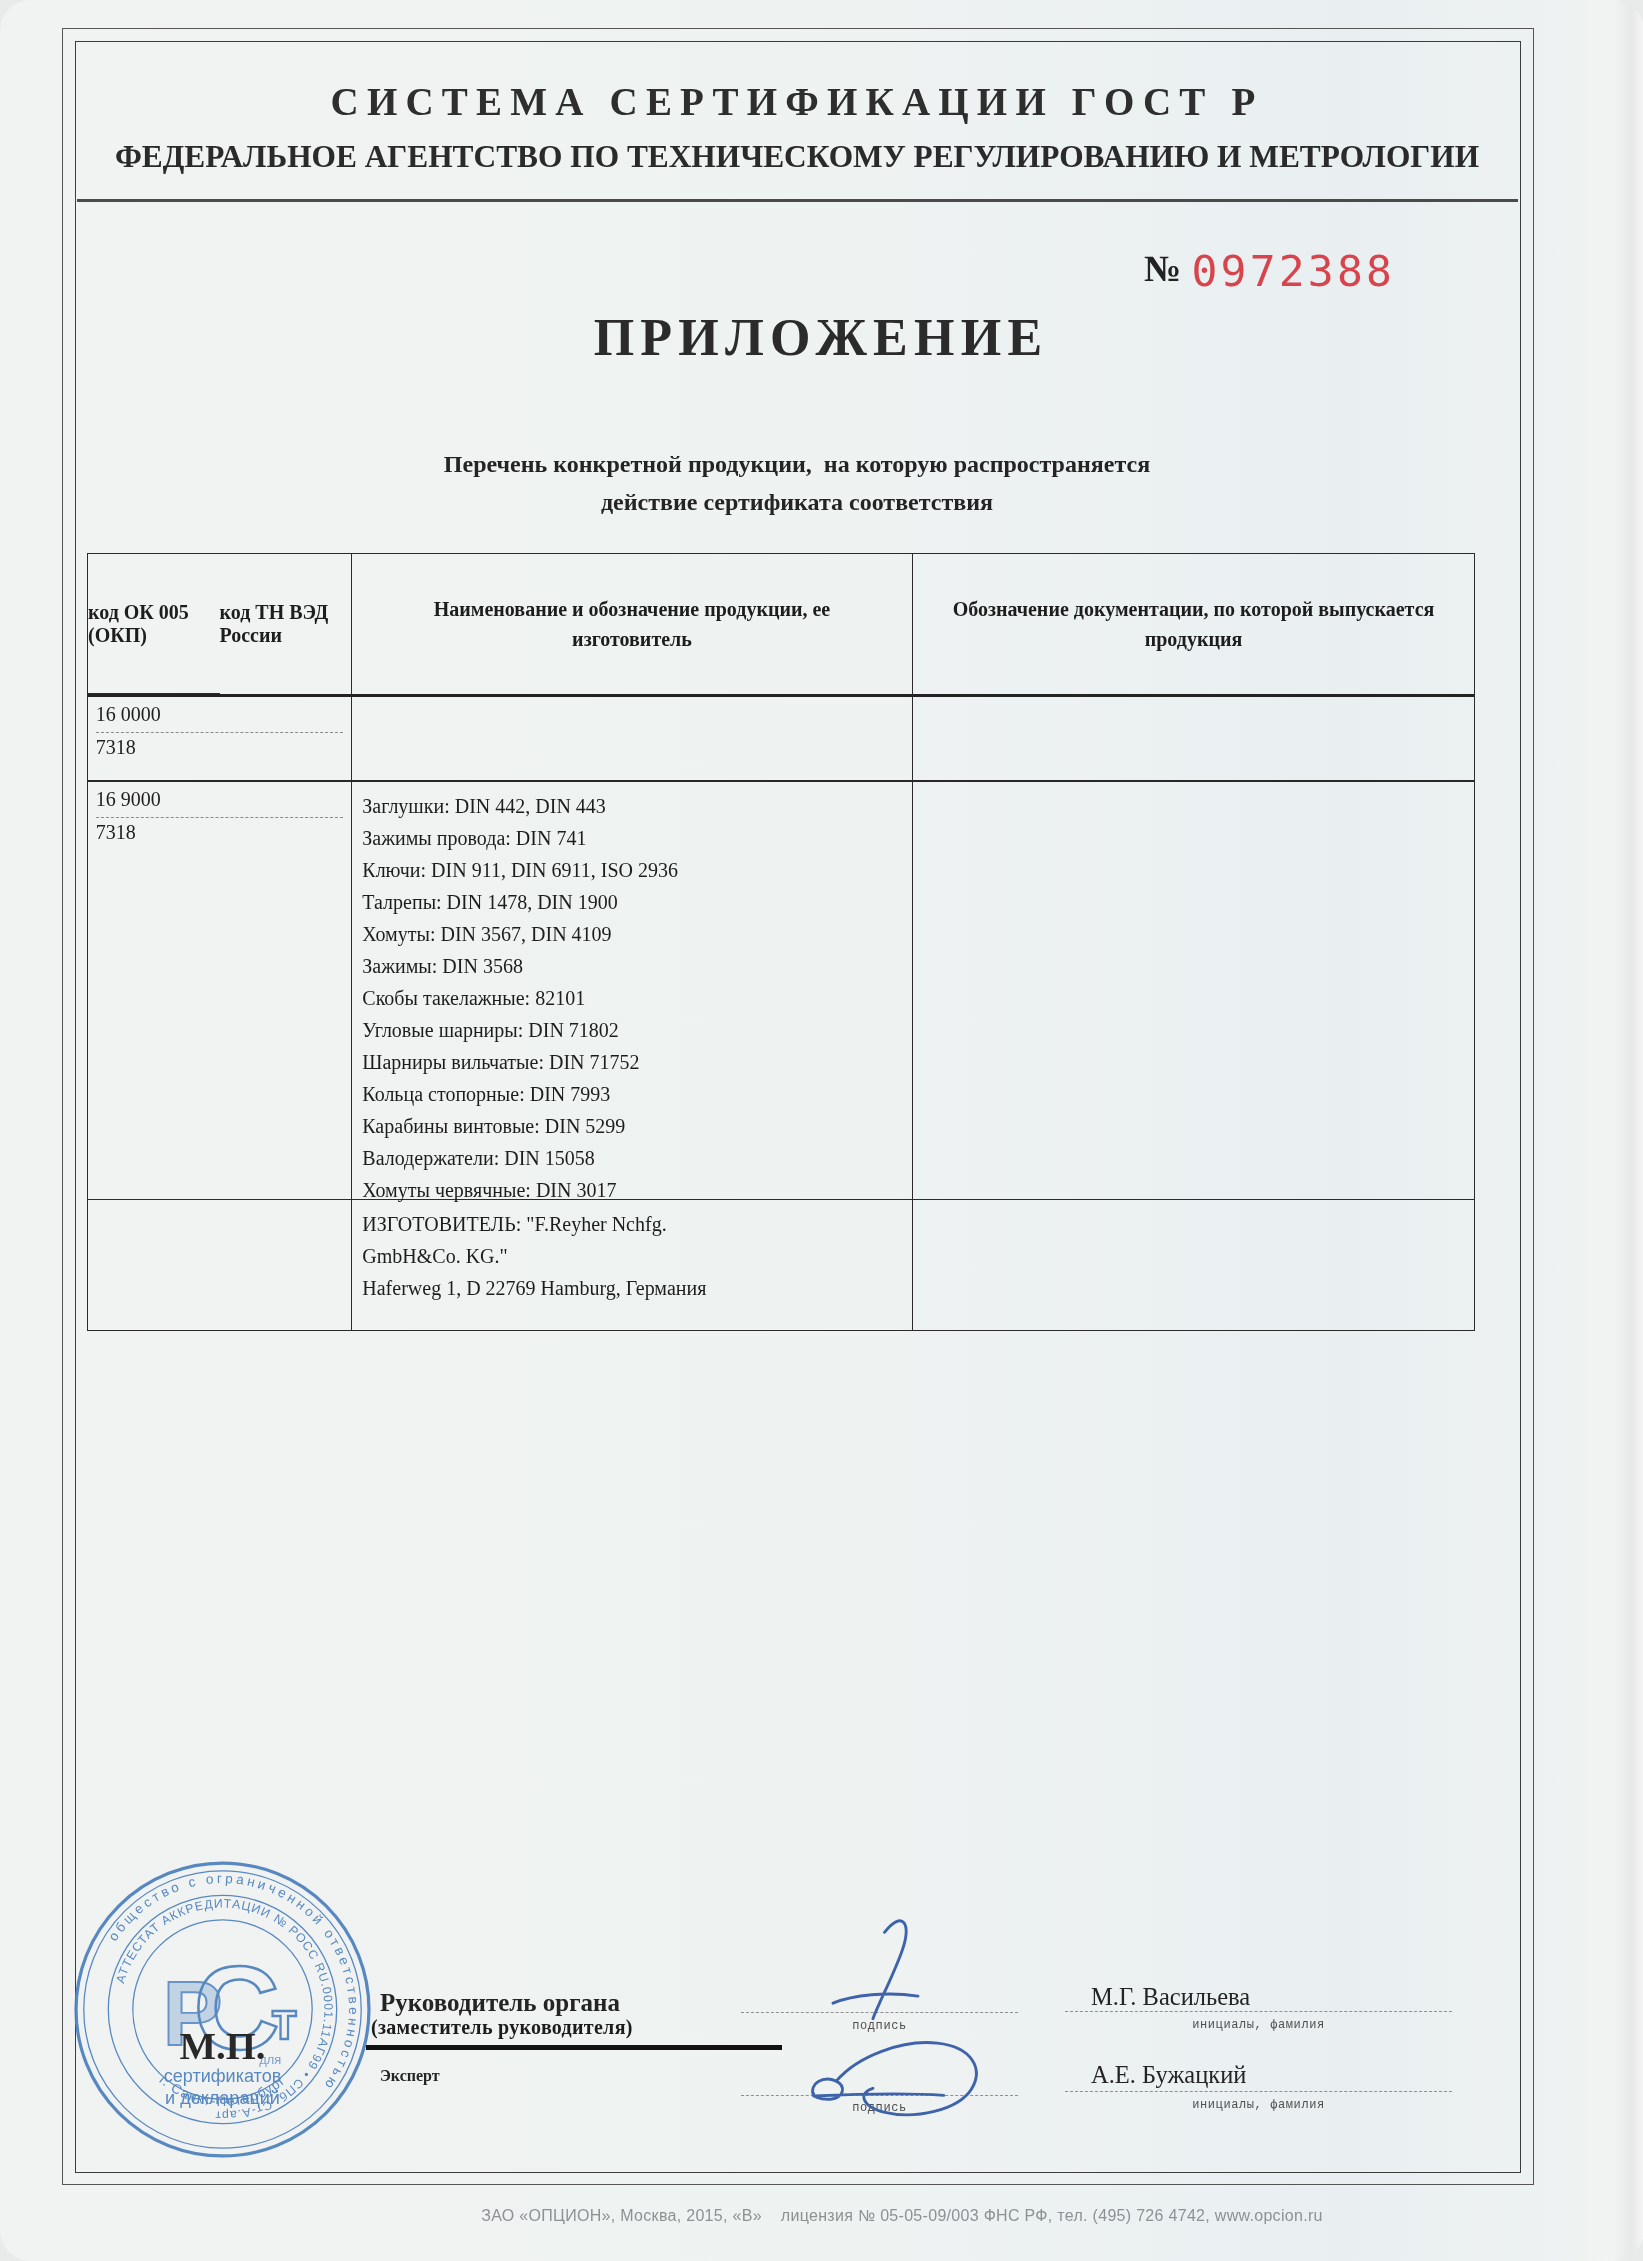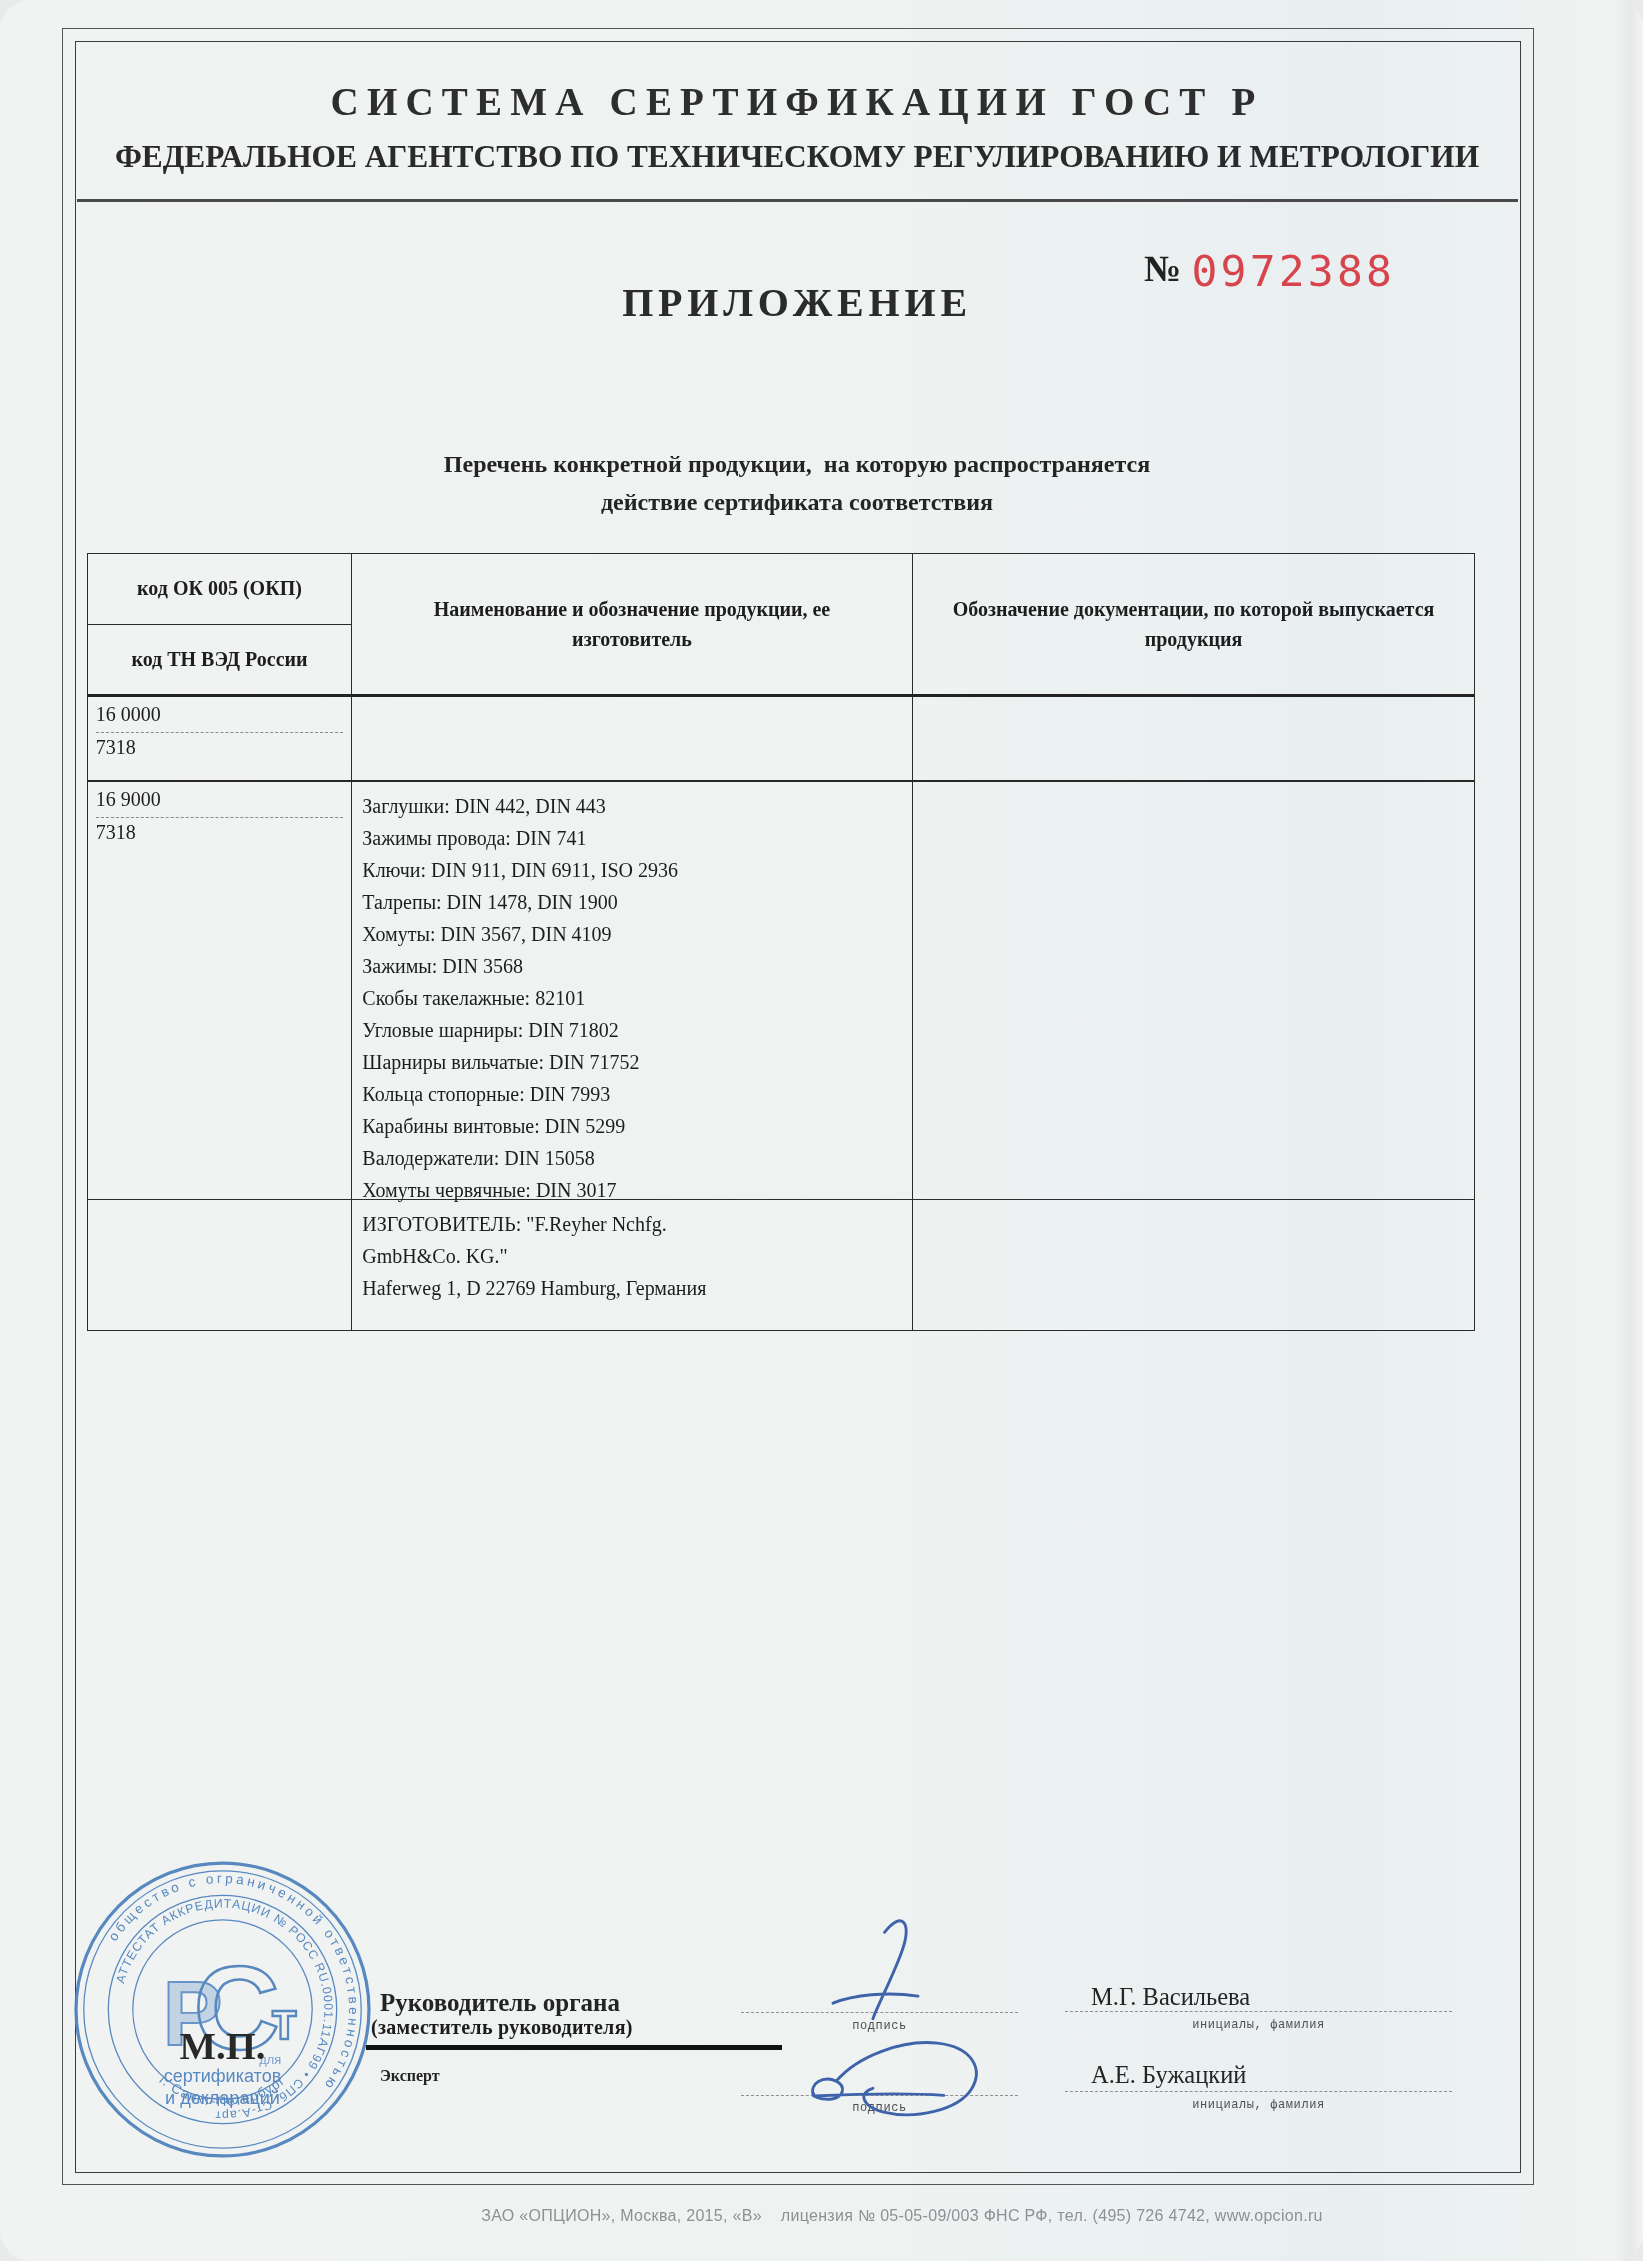--- a/index.html
+++ b/index.html
@@ -14,37 +14,37 @@
   .frame-inner{position:absolute; left:75px; top:41px; width:1444px; height:2130px; border:1.9px solid #3c3c3c;}
   .abs{position:absolute;}
   .ctr{left:75px; width:1444px; text-align:center;}
   .title1{top:79px; font-size:39px; font-weight:bold; letter-spacing:0.21em; color:#2e2e2e;}
   .title2{top:138px; font-size:32px; font-weight:bold; letter-spacing:0px; color:#2a2a2a; transform:scaleX(0.98);}
   .header-rule{top:199px; left:77px; width:1441px; height:2.6px; background:#4a4a4a;}
   .blank-no{top:250px; left:1144px; display:flex; align-items:flex-start;}
   .blank-no .nosign{font-size:37px; font-weight:bold; color:#222; margin-right:10.3px; line-height:1;}
   .blank-no .digits{font-family:"DejaVu Sans Mono","Liberation Mono",monospace; font-size:43px;
     line-height:1; letter-spacing:3.2px; color:#d7444c; font-weight:normal;}
-  .doc-title{top:279px; font-size:40px; font-weight:bold; letter-spacing:0.12em; color:#2b2b2b;}
+  .doc-title{top:308px; font-size:52px; font-weight:bold; letter-spacing:0.12em; color:#2b2b2b;padding-left:24px;}
   .cert-line{top:382px; left:367px; font-size:26.4px; font-weight:bold; color:#242424; white-space:nowrap;}
   .cert-number{display:inline-block; margin-left:22px; padding:0 9px 3.9px 9px;
     border-bottom:1.9px solid #4c4c4c; font-weight:600; letter-spacing:0.6px;}
   .scope1{top:451px; font-size:24px; font-weight:bold; color:#242424; white-space:pre;}
   .scope2{top:489px; font-size:24px; font-weight:bold; color:#242424;}
 
   
   .ctable{position:absolute; left:87px; top:553px; width:1386px; border:1.9px solid #2b2b2b;
     display:grid; grid-template-columns:264px 561px 561px; grid-template-rows:143px 85px 418px 130px;
     background:transparent; font-size:20px; color:#1d1d1d;}
   .cell{border-right:1.3px solid #2b2b2b; border-bottom:1.3px solid #2b2b2b; position:relative; box-sizing:border-box;}
   .cell.last{border-right:none;}
   .cell.hrow{border-bottom:3.2px solid #232323;}
   .cell.r1{border-bottom:2.6px solid #282828;}
   .cell.r3{border-bottom:none;}
-  .h-split{display:flex; flex-direction:column; height:100%;}
+  .h-split{display:flex; flex-direction:row; height:100%;}
   .h-split .top{flex:1; display:flex; align-items:center; justify-content:center; border-bottom:1.3px solid #2b2b2b; font-weight:600;}
   .h-split .bot{flex:1; display:flex; align-items:center; justify-content:center; font-weight:600;}
   .h-center{display:flex; align-items:center; justify-content:center; text-align:center; height:100%;
     font-weight:600; padding:0 39px; line-height:1.5;}
   .codecell{padding:6.4px 7.7px 0 7.7px;}
   .dash{height:0; border-bottom:1.3px dashed #8a8a8a; margin:5.2px 0 3.9px 0;}
   .prodcell{padding:7.7px 6.4px 0 10.3px; line-height:1.6;}
   .prodcell div{white-space:nowrap;}
 
   

